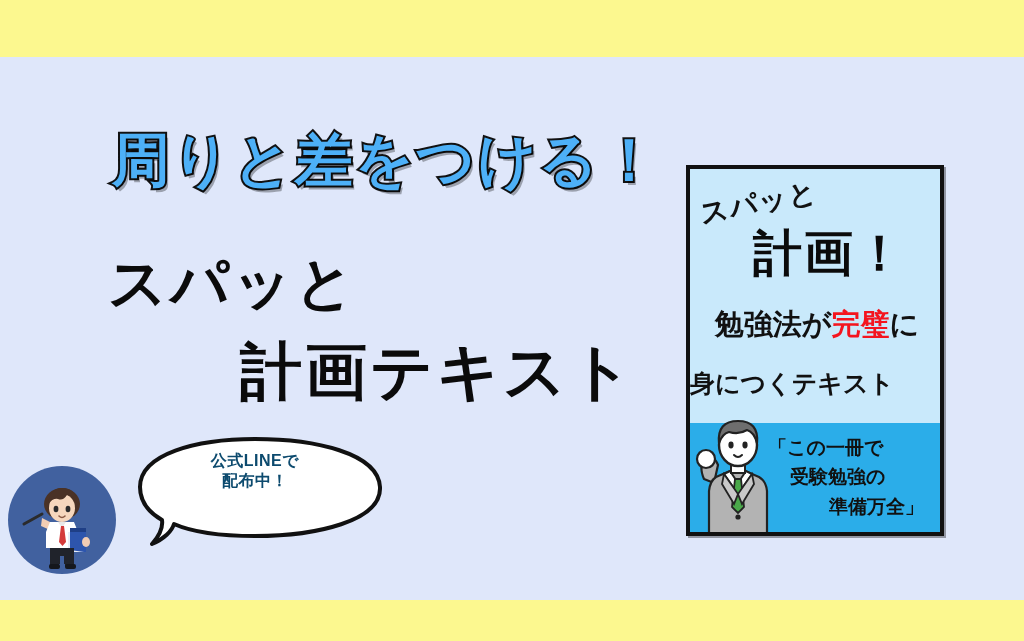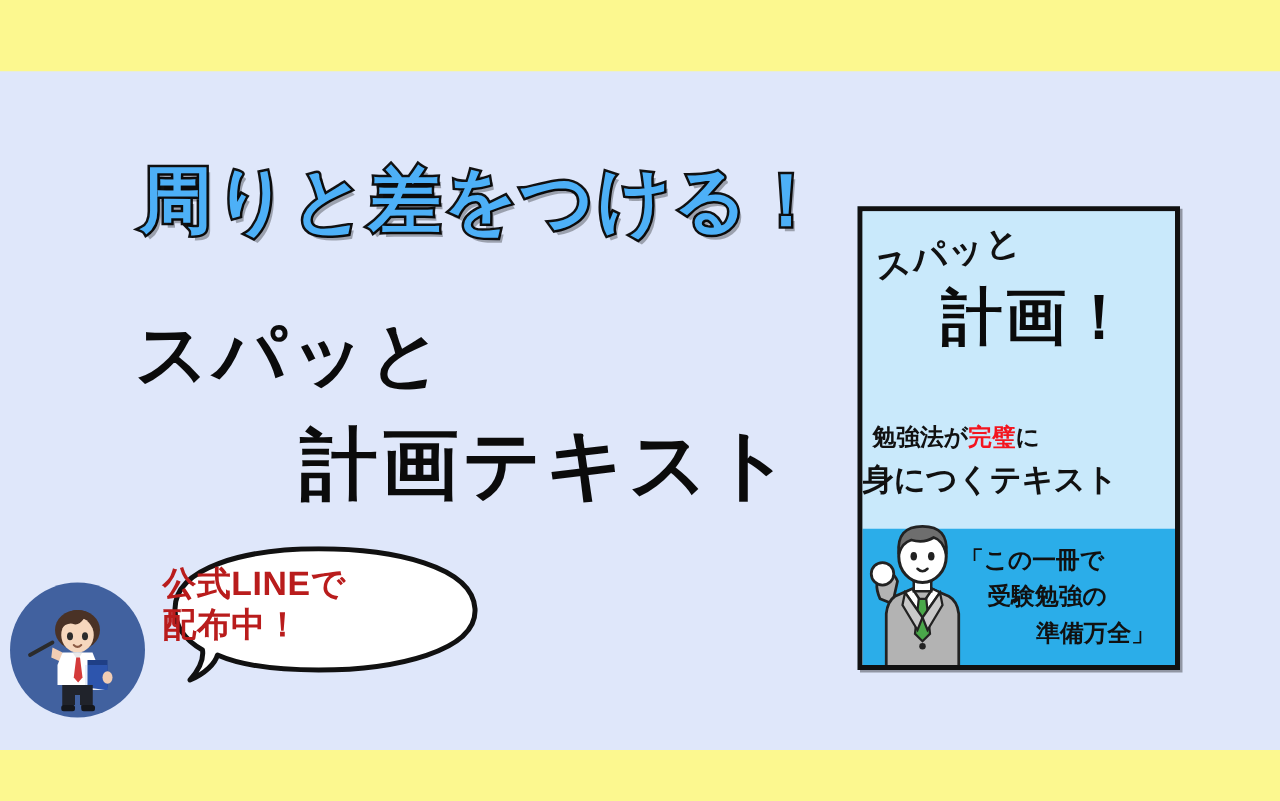--- a/index.html
+++ b/index.html
@@ -36,21 +36,21 @@
     position:absolute;left:240px;top:330px;
     font-size:62px;font-weight:bold;color:#0b0b0b;
     letter-spacing:3px;white-space:nowrap;
   }
 
   
   .bubble-wrap{position:absolute;left:130px;top:437px;width:260px;height:110px;}
   .bubble-svg{position:absolute;left:0;top:0;}
   .bubble-text{
     position:absolute;left:0;top:14px;width:250px;
-    font-size:27px;font-weight:bold;color:#b91c1c;
+    text-align:center;font-size:16px;font-weight:bold;color:#0c4a6e;
     line-height:1.22;letter-spacing:.5px;
   }
 
   
   .avatar{
     position:absolute;left:8px;top:466px;width:108px;height:108px;
     border-radius:50%;background:#41619f;overflow:hidden;
   }
 
   
@@ -65,22 +65,22 @@
   .bk-spa{
     position:absolute;left:14px;top:26px;
     font-size:28px;font-weight:bold;color:#111;letter-spacing:1px;
     transform:rotate(-11deg);transform-origin:left bottom;
   }
   .bk-keikaku{
     position:absolute;left:52px;top:52px;
     font-size:49px;font-weight:bold;color:#0b0b0b;letter-spacing:2px;margin-left:11px;
   }
   .bk-line1{
-    position:absolute;left:8px;top:168px;width:238px;
-    font-size:19px;font-weight:bold;color:#111;
+    position:absolute;left:8px;top:136px;width:238px;
+    text-align:center;font-size:29px;font-weight:bold;color:#111;
     white-space:nowrap;
   }
   .bk-line1 .hl{color:#f4141e;}
   .bk-line2{
     position:absolute;left:0;top:198px;width:244px;
     text-align:left;font-size:25px;font-weight:bold;color:#111;
     white-space:nowrap;
   }
   .bk-quote{position:absolute;left:78px;top:266px;width:170px;
     font-size:19px;font-weight:bold;color:#111;line-height:1.55;font-family:Liberation Mono, monospace;}

